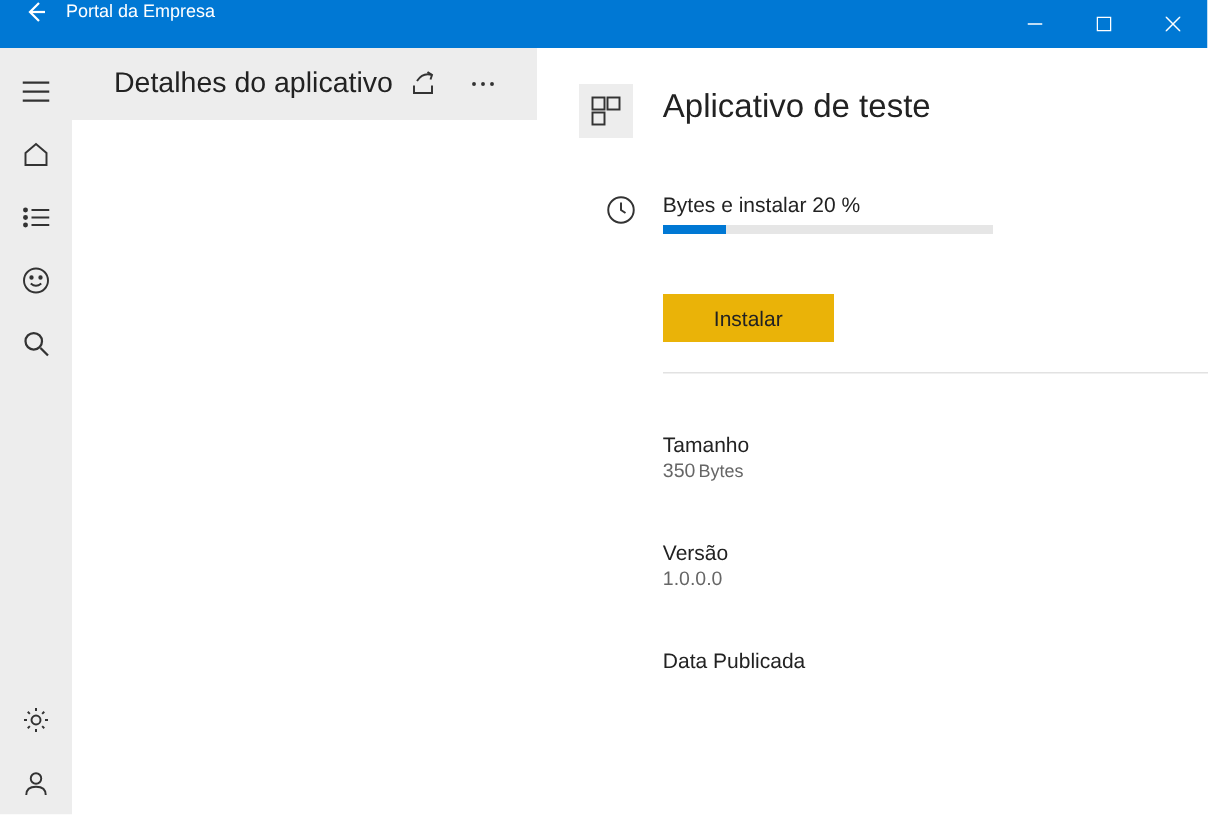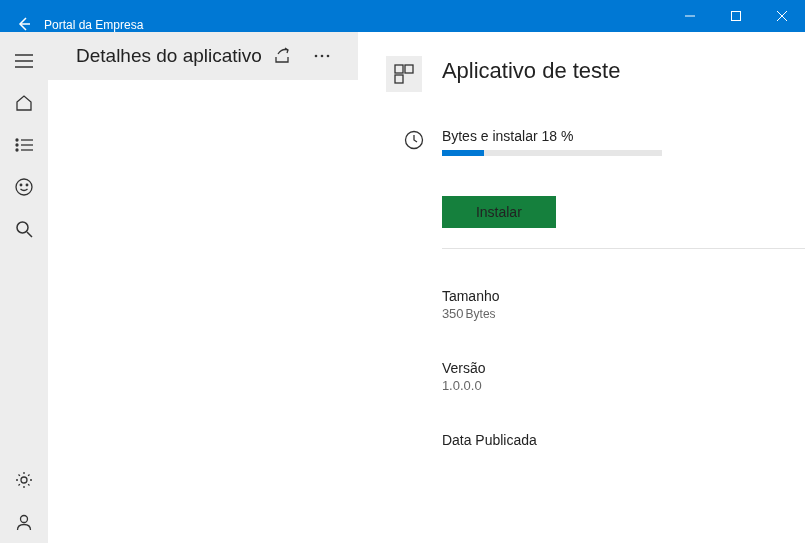--- a/index.html
+++ b/index.html
@@ -10,21 +10,21 @@
       height: 543px;
       overflow: hidden;
       display: flex;
       flex-direction: column;
     }
     .titlebar {
       height: 32px;
       background: #0078d4;
       color: #fff;
       display: flex;
-      align-items: flex-end;
+      align-items: flex-start;
       padding: 0 0 0 8px;
     }
     .titlebar .back { width: 32px; display: flex; align-items: center; justify-content: center; cursor: pointer; }
     .titlebar .title { font-size: 12px; padding-left: 4px; flex: 1; }
     .titlebar .controls { display: flex; }
     .titlebar .controls .ctl { width: 46px; height: 32px; display: flex; align-items: center; justify-content: center; cursor: pointer; }
     .shell { flex: 1; display: flex; background: #fff; }
     .sidebar {
       width: 48px;
       background: #ededed;
@@ -65,21 +65,21 @@
     .app-title { font-size: 22px; font-weight: 400; color: #222; margin-top: 2px;}
     .status-block { margin-left: 18px; margin-top: 36px; display: flex; align-items: flex-start; gap: 18px; }
     .clock-icon { width: 20px; height: 20px; color: #333; flex-shrink:0; margin-top:2px;}
     .status-area { flex:1; }
     .status-text { font-size: 14px; color: #222; }
     .progress { margin-top: 6px; width: 220px; height: 6px; background: #e6e6e6; position: relative; }
     .progress .fill { position:absolute; top:0; left:0; height:100%; background:#0078d4; }
     .install-section { margin-left: 56px; margin-top: 40px; }
     .install-btn {
       display: inline-block;
-      background: #15803d;
+      background: #eab308;
       border: none;
       padding: 8px 34px;
       font-size: 14px;
       font-family: inherit;
       color: #222;
       cursor: pointer;
     }
     .divider { margin: 20px 0 0 56px; height: 1px; background: #e2e2e2; width: 640px; }
     .meta { margin-left: 56px; margin-top: 16px; }
     .meta-group { margin-bottom: 18px; }
@@ -206,21 +206,21 @@
       <div class="status-block">
         <div class="clock-icon">
           <svg width="20" height="20" viewBox="0 0 20 20" fill="none" stroke="currentColor" stroke-width="1.3">
               <circle cx="10" cy="10" r="8.5"></circle>
               <path d="M10 5 V10 L13 12"></path>
             </svg>
         </div>
         <div class="status-area">
           <div class="status-text">
             <span>Bytes e instalar</span>
-            <span>18</span>
+            <span>20</span>
             <span>%</span>
           </div>
           <div class="progress">
             <div class="fill" style="width:19%"></div>
           </div>
         </div>
       </div>
 
       <div class="install-section">
         <button class="install-btn">Instalar</button>

